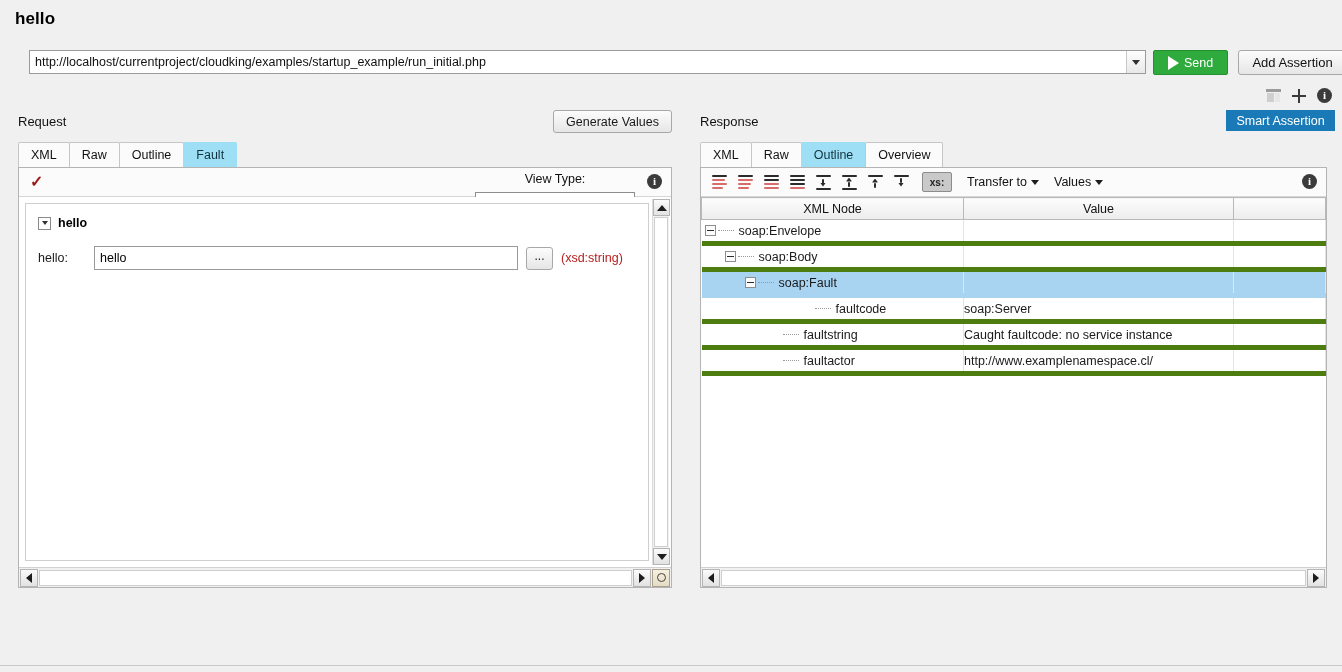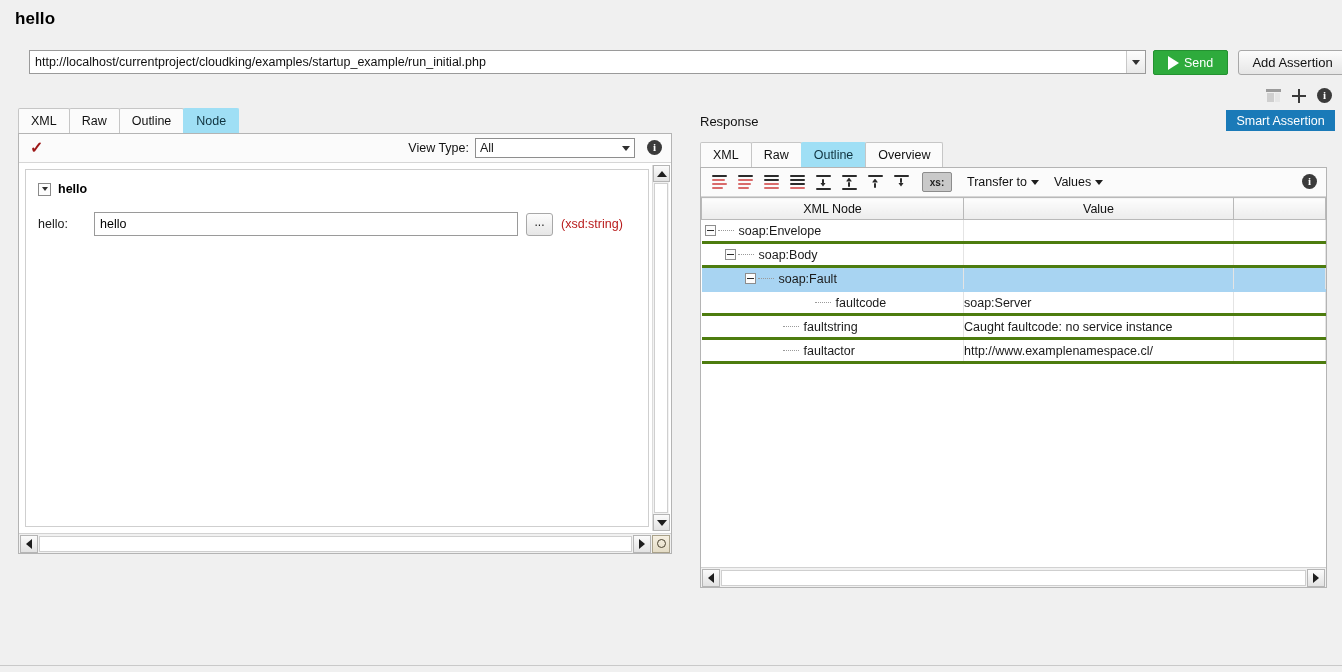--- a/index.html
+++ b/index.html
@@ -108,21 +108,21 @@
     position: relative; margin: 0 8px 0 10px;
     border: 1px solid #b4b4b4; background: #fff;
   }
 
   .toolbar-row {
     position: relative; height: 29px; border-bottom: 1px solid #d6d6d6;
     background: #fbfbfb; display: flex; align-items: center;
   }
   .check-red { margin-left: 11px; color: #9c1616; font-size: 16px; font-weight: bold; line-height: 1; }
 
-  .view-type-wrap { position: absolute; right: 36px; top: 4px; display: flex; align-items: center; gap: 6px; }
+  .view-type-wrap { position: absolute; right: 36px; top: 4px; display: flex; align-items: center; gap: 6px; flex-direction: column; }
   .view-type-label { font-size: 12.5px; color: #111; }
   .view-type-sel {
     width: 160px; height: 20px; border: 1px solid #8e8e8e; background: #fff;
     display: flex; align-items: center; padding: 0 4px; font-size: 12.5px;
   }
   .view-type-sel .caret-dn { margin-left: auto; }
   .tb-info { position: absolute; right: 9px; top: 6px; }
 
   
   .form-body { position: relative; height: 370px; background: #fff; }
@@ -184,21 +184,21 @@
   .dd-caret { width:0;height:0;border-left:4px solid transparent;border-right:4px solid transparent;border-top:5px solid #1d1d1d; }
   .resp-info { position: absolute; right: 9px; top: 6px; }
 
   
   .tree-body { position: relative; height: 370px; background: #fff; overflow: hidden; }
   table.xml-table { width: 100%; border-collapse: collapse; table-layout: fixed; }
   table.xml-table th {
     height: 22px; background: linear-gradient(#fdfdfd,#ececec); border: 1px solid #b9b9b9;
     font-size: 12.5px; font-weight: normal; color: #111;
   }
-  table.xml-table td { height: 21px; border-bottom: 3px solid #4d7c0f; border-right: 1px solid #e4e4e4; font-size: 12.5px; padding: 0; }
+  table.xml-table td { height: 21px; border-bottom: 5px solid #4d7c0f; border-right: 1px solid #e4e4e4; font-size: 12.5px; padding: 0; }
   tr.sel td { background: #a8d4f2; border-bottom-color: #a8d4f2; }
   .node-cell { display: flex; align-items: center; height: 21px; }
   .tog {
     width: 11px; height: 11px; border: 1px solid #8d8d8d; background: #fcfcfc;
     display: inline-flex; align-items: center; justify-content: center; flex: none; cursor: pointer;
   }
   .tog::before { content: ""; display: block; width: 7px; height: 1px; background: #2b2b2b; }
   .dots-lead { flex: none; width: 16px; height: 1px; border-top: 1px dotted #9a9a9a; margin: 0 2px; }
   .node-text { padding-left: 3px; }
   .val-cell { padding-left: 6px; }
@@ -240,33 +240,39 @@
     </span>
     <span class="icon-plus">
         <i class="h"></i>
         <i class="v"></i>
       </span>
     <span class="icon-info">i</span>
   </div>
 
   <div class="panel panel-left">
 
+    <div class="panel-head">
+      <div class="panel-label">Request</div>
+      <div class="gen-values-btn">
+        <span>Generate Values</span>
+      </div>
+    </div>
 
     <div class="tabs">
       <div class="tab">
           <span>XML</span>
         </div>
       <div class="tab">
           <span>Raw</span>
         </div>
       <div class="tab">
           <span>Outline</span>
         </div>
       <div class="tab active">
-          <span>Node</span>
+          <span>Fault</span>
         </div>
     </div>
 
     <div class="content-box">
 
       <div class="toolbar-row">
         <span class="check-red">✓</span>
         <div class="view-type-wrap">
           <span class="view-type-label">View Type:</span>
           <div class="view-type-sel">

